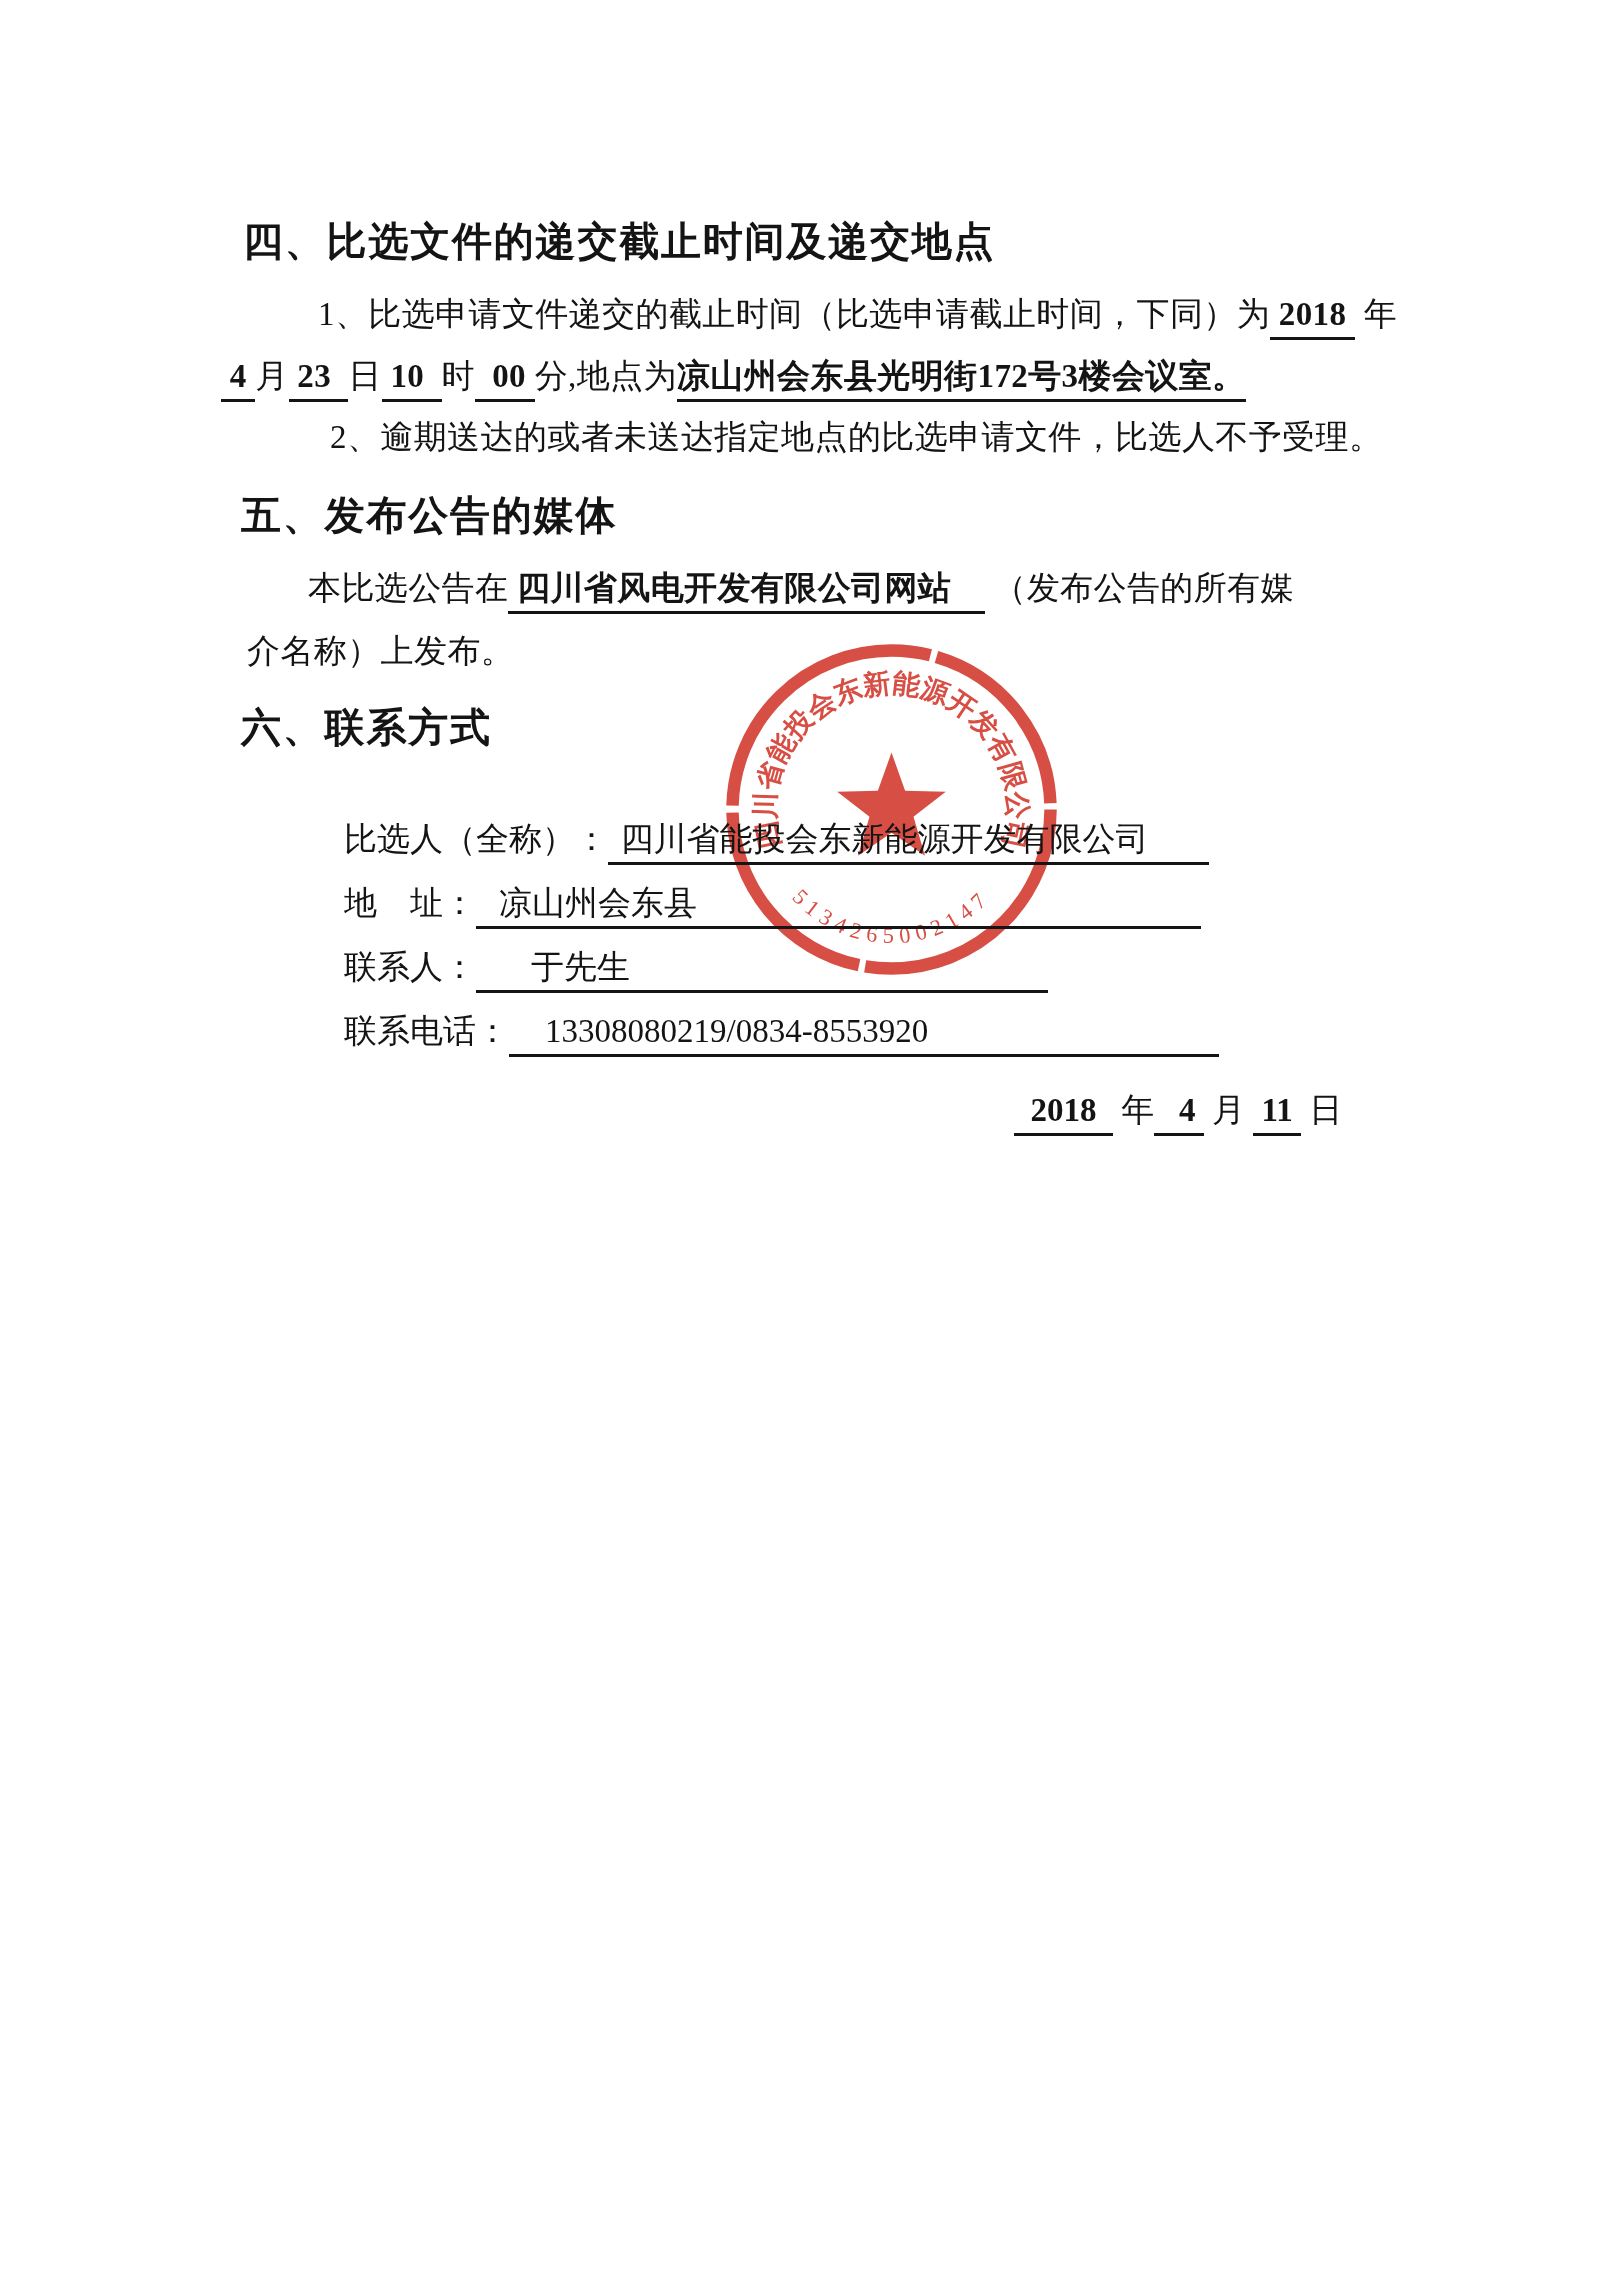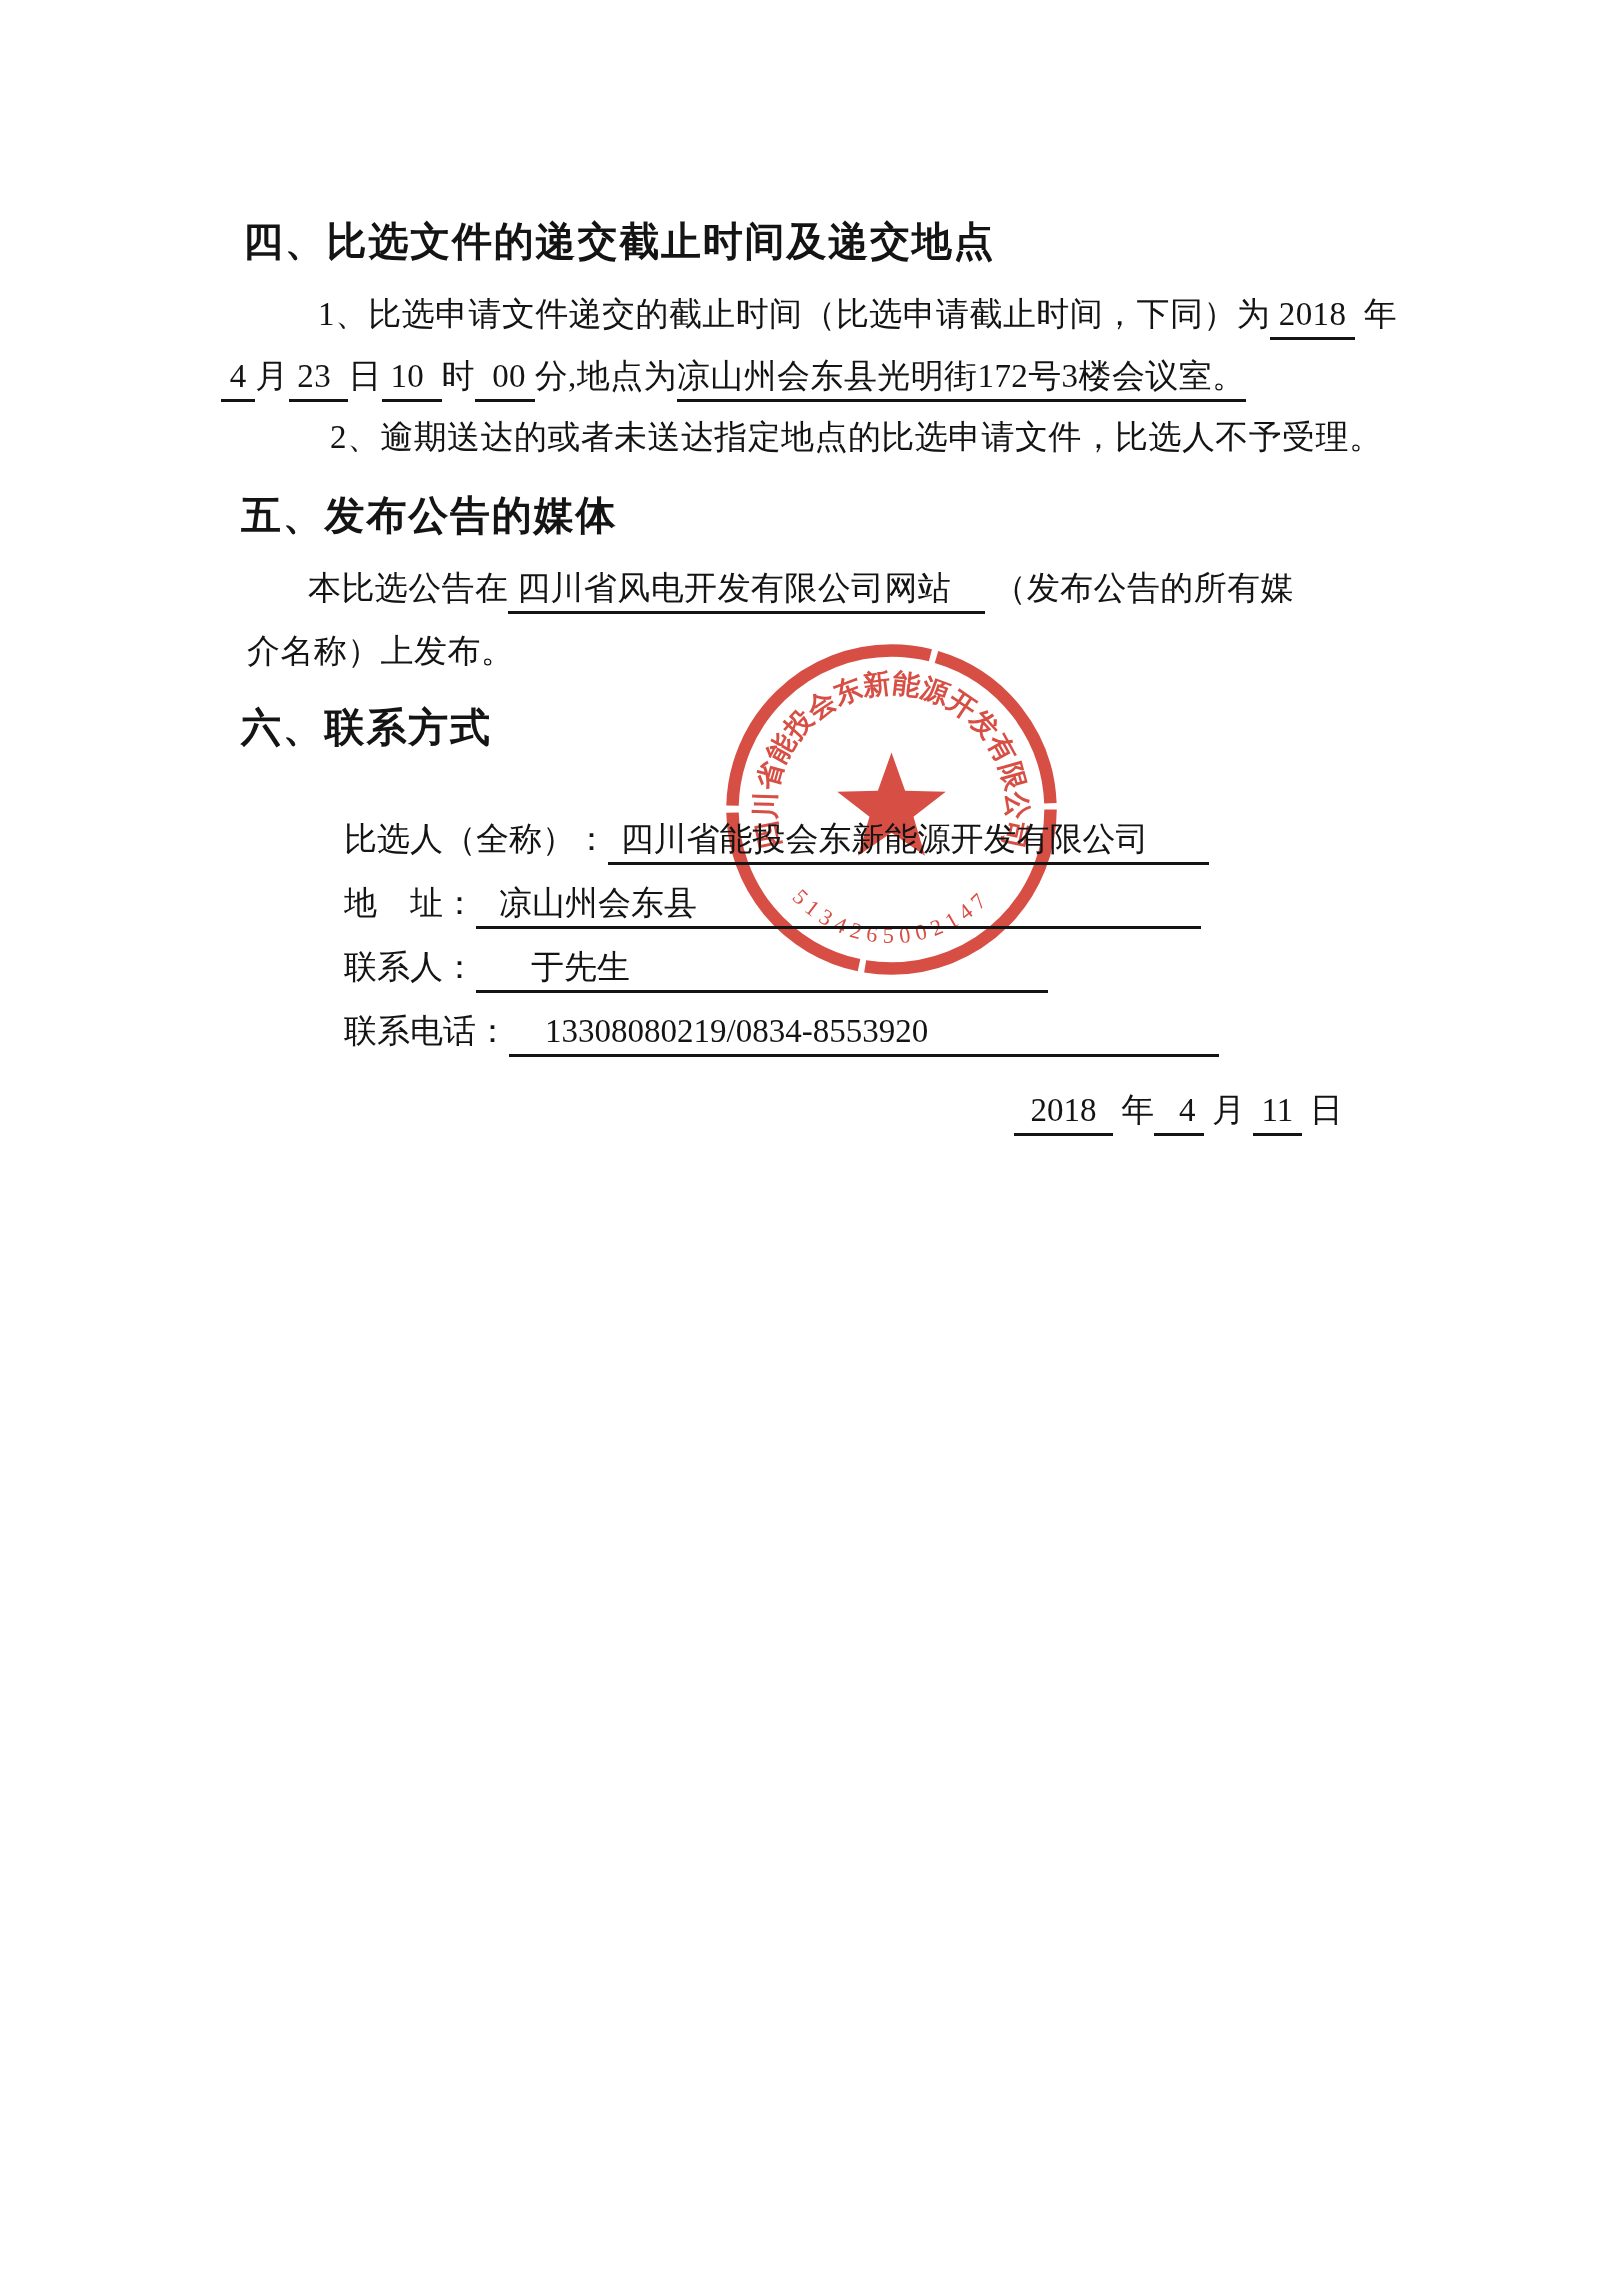--- a/index.html
+++ b/index.html
@@ -23,20 +23,21 @@
     font-size:33px;
     line-height:1.18;
     letter-spacing:0.4px;
     z-index:2;
   }
   .u{
     display:inline-block;
     border-bottom:3.6px solid #141414;
     padding-bottom:2.7px;
     white-space:pre;
+    font-weight:bold;
   }
   .contact-row{
     font-size:33px;
     line-height:1.18;
     z-index:2;
   }
   .field-value{
     display:inline-block;
     border-bottom:3.6px solid #141414;
     padding-bottom:2.7px;

